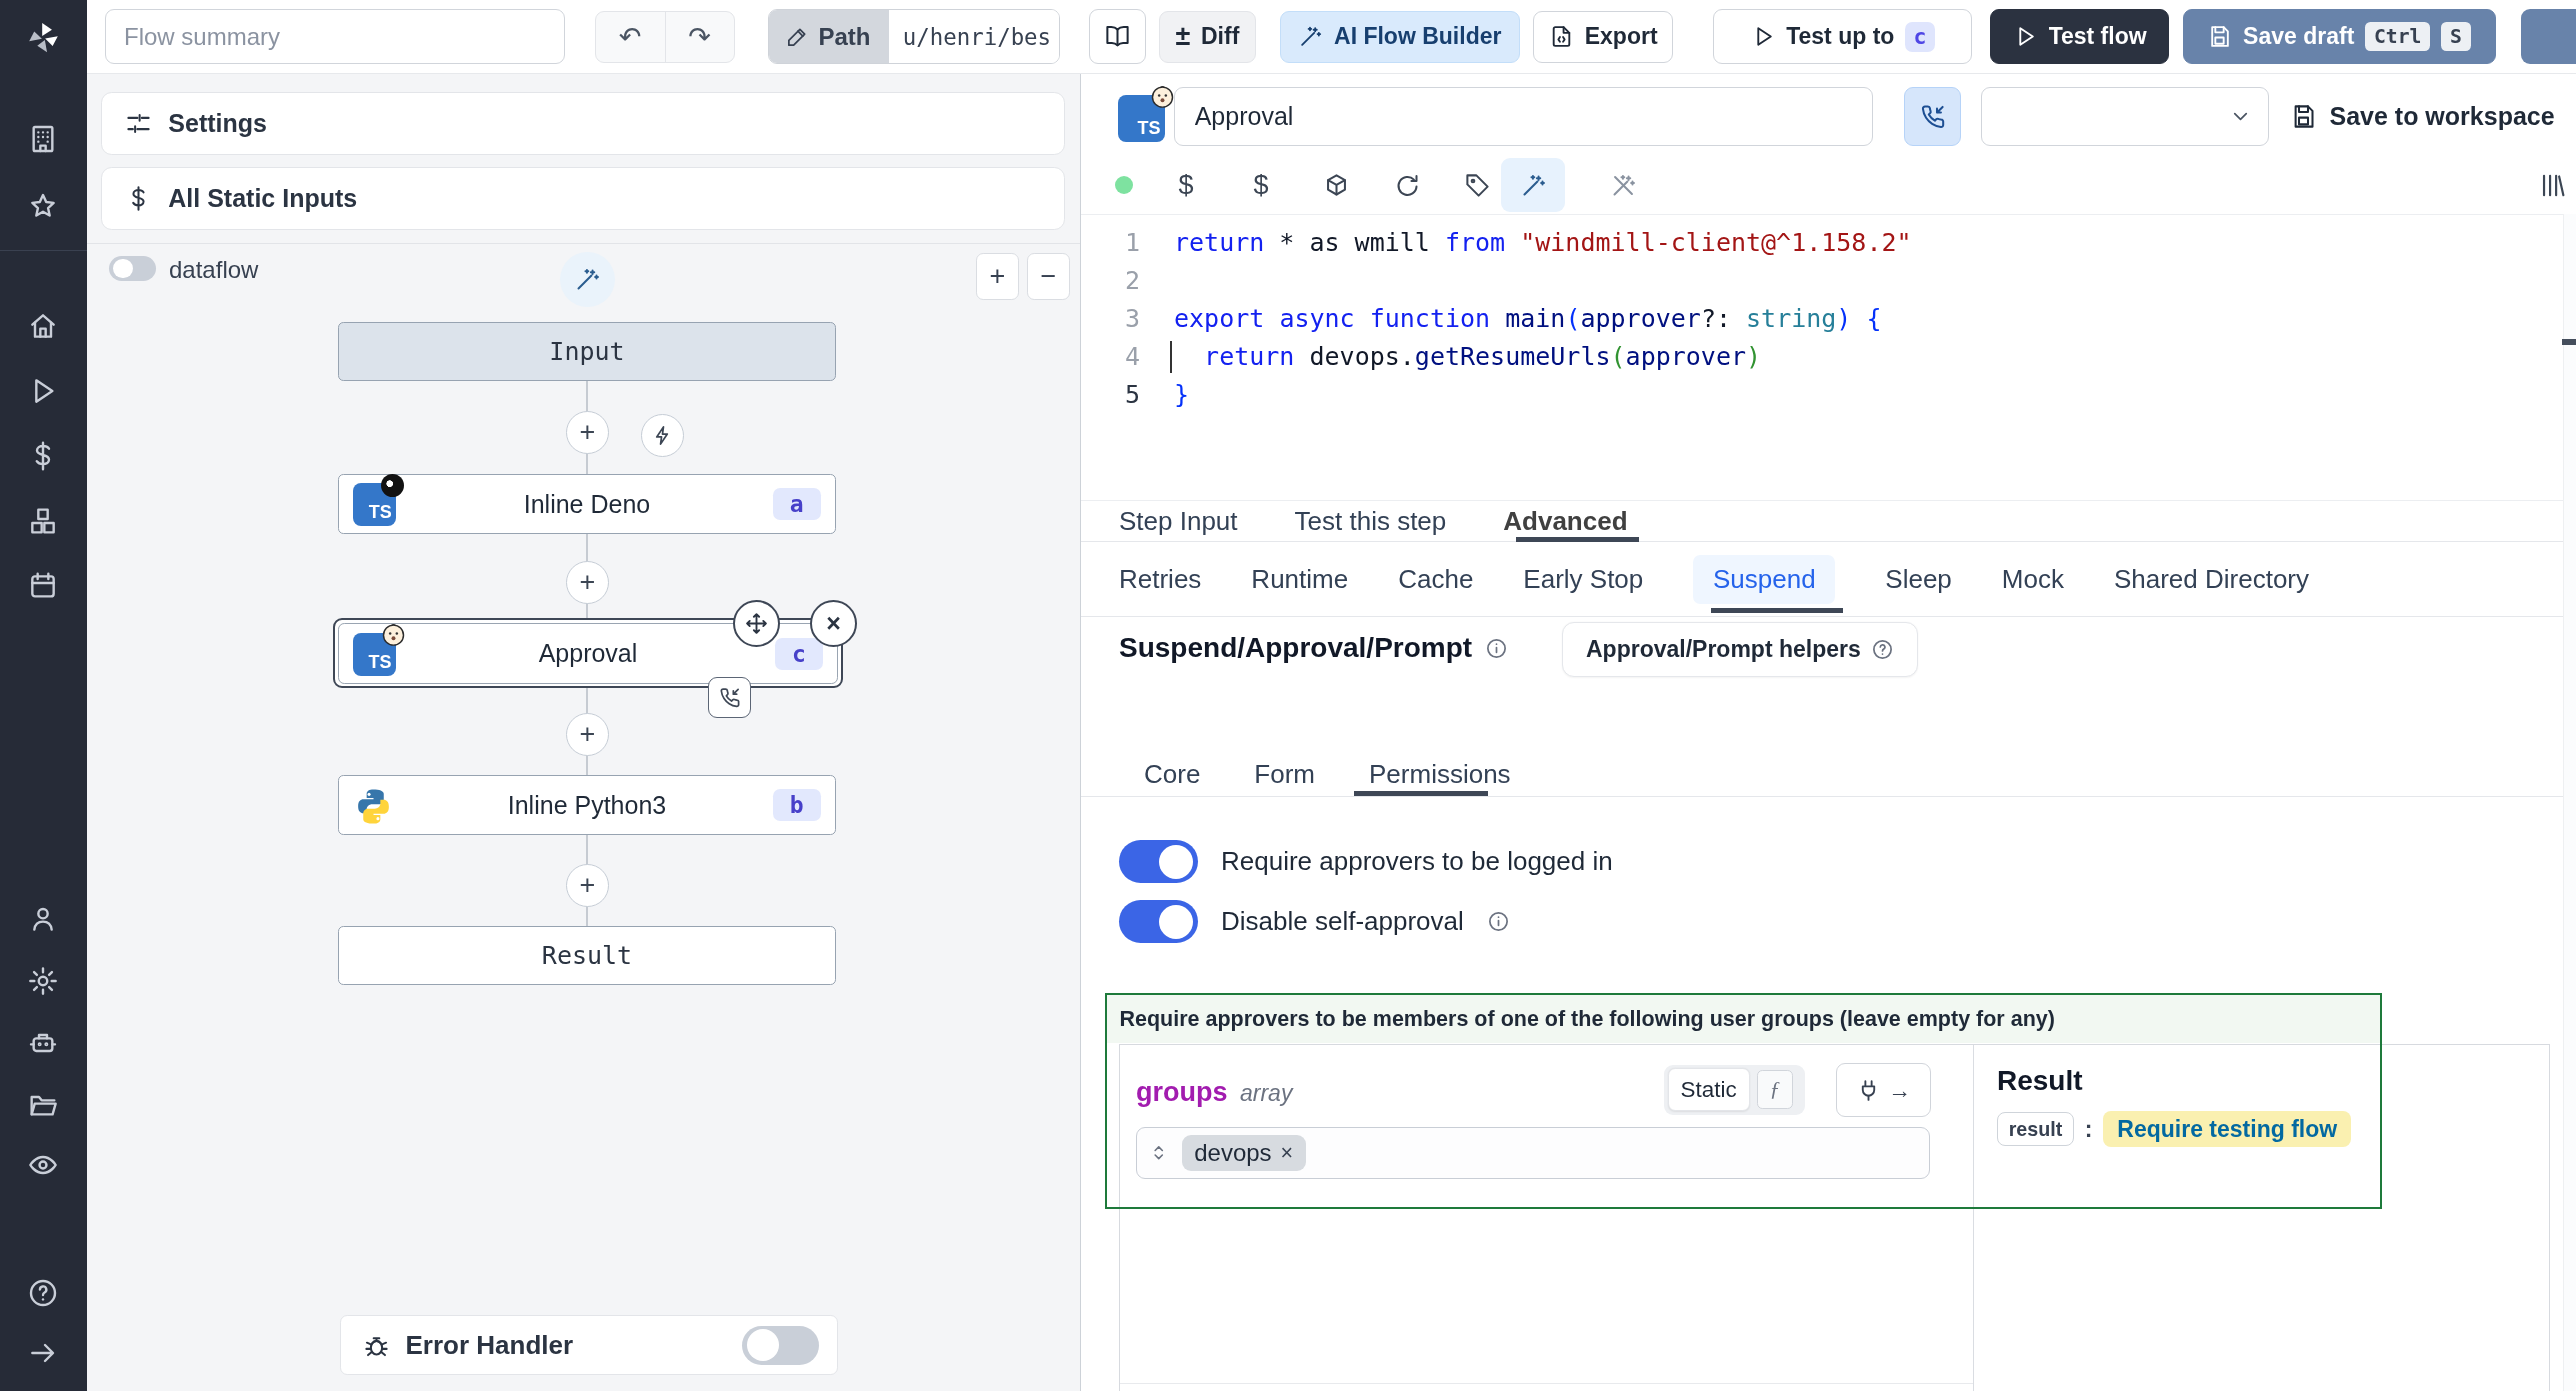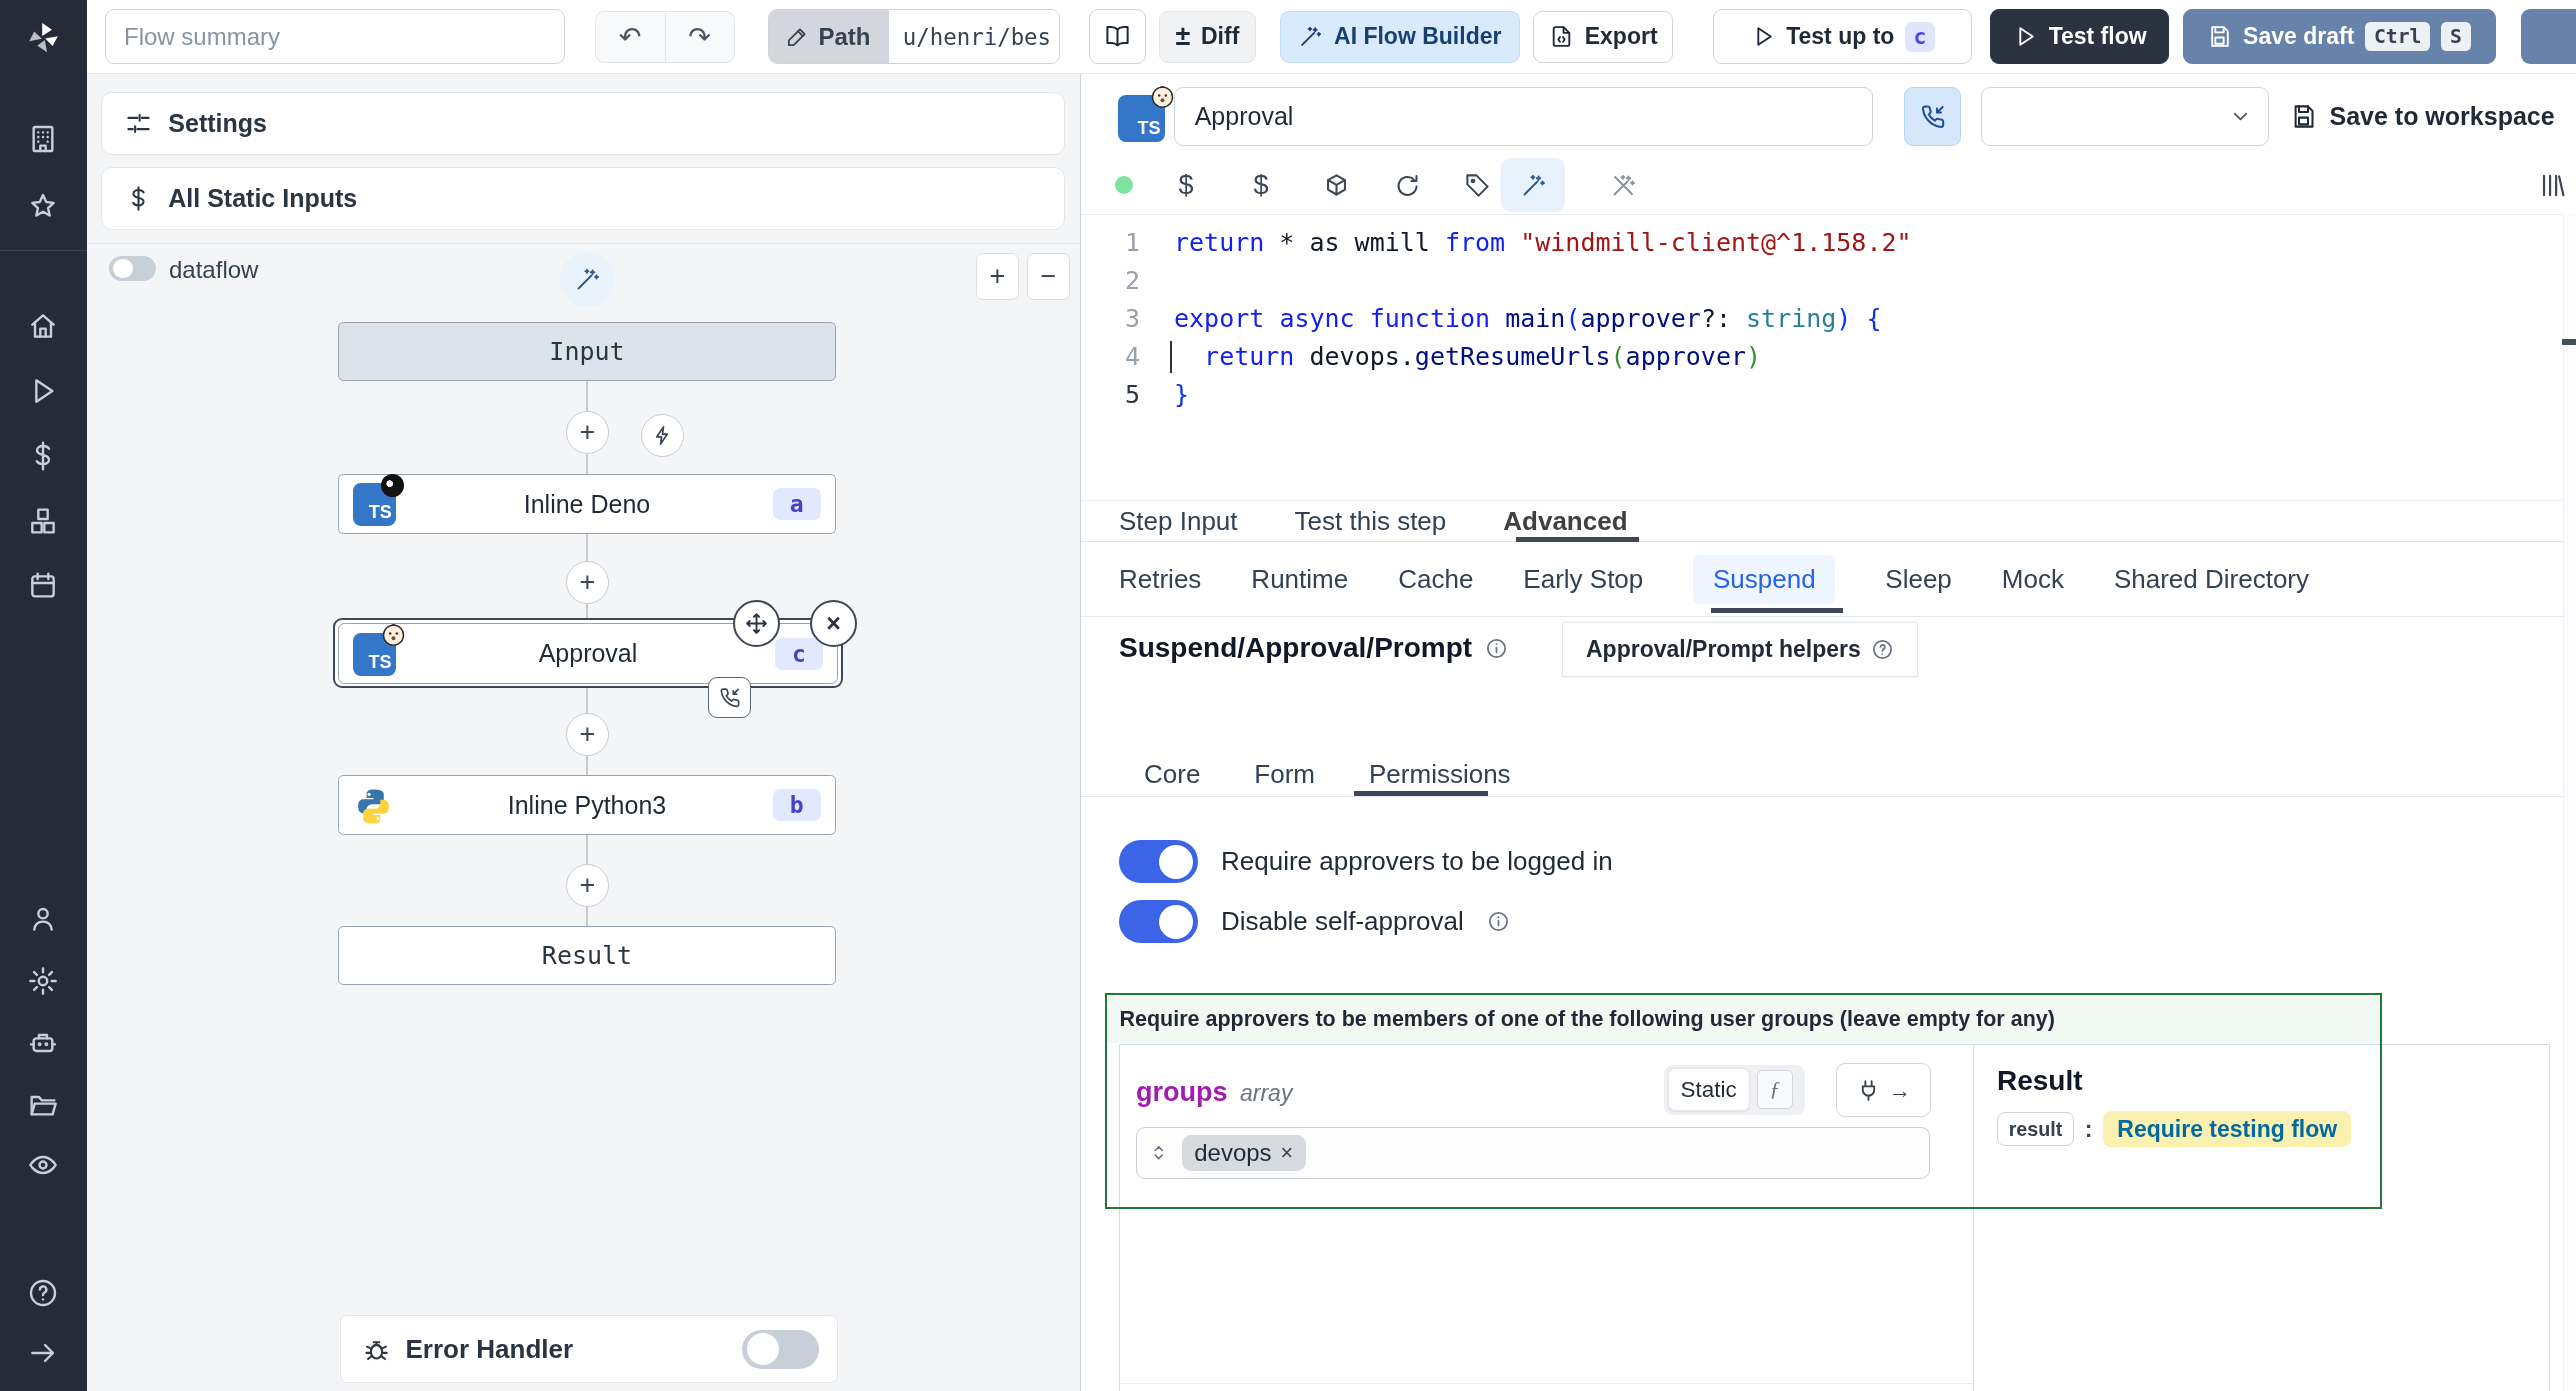--- a/index.html
+++ b/index.html
@@ -60,21 +60,21 @@
 .deno-ov{position:absolute;right:-8px;top:-9px;width:23px;height:23px;border-radius:50%;background:radial-gradient(circle at 38% 42%,#fff 0 3.1px,#121212 3.6px)}
 .emoji-ov{position:absolute;right:-9.8px;top:-10.7px;width:25px;height:25px}
 .nbadge{position:absolute;right:14.3px;top:13.4px;min-width:48px;height:32px;background:#e2e8fd;color:#4740c9;border-radius:7.2px;display:flex;align-items:center;justify-content:center;font-family:"DejaVu Sans Mono",monospace;font-weight:bold;font-size:23px}
 .pcirc{position:absolute;width:43px;height:43px;border-radius:50%;background:#fff;border:0.9px solid #c6cdd6;display:flex;align-items:center;justify-content:center;font-size:27px;color:#3c4654;z-index:2;cursor:pointer}
 .sel-wrap{position:absolute;left:246px;top:544px;width:510px;border:2.7px solid #3e4756;border-radius:9px;background:#fff;padding:2.7px;z-index:1}
 .sel-inner{position:relative;height:61px;border:0.9px solid #9aa5b2;border-radius:6.3px;display:flex;align-items:center;justify-content:center;font-size:25px}
 .sel-inner .node-ico{top:9px}
 .sel-inner .nbadge{top:14.3px}
 .hcirc{position:absolute;width:47px;height:47px;border-radius:50%;background:#fff;border:2.7px solid #3e4756;display:flex;align-items:center;justify-content:center;color:#2b3442;z-index:3;cursor:pointer;font-size:25px;font-weight:bold}
 .phone-badge{position:absolute;left:621px;top:603px;width:43px;height:41px;background:#fff;border:1.8px solid #5b6575;border-radius:9px;display:flex;align-items:center;justify-content:center;color:#3f4856;z-index:3;cursor:pointer}
-.err-card{position:absolute;left:253px;top:1241px;width:498px;height:68px;background:#fff;border:0.9px solid #e3e5e9;border-radius:7.2px;display:flex;align-items:center;padding:0 18px 0 21.5px;gap:16px}
+.err-card{position:absolute;left:253px;top:1241px;width:498px;height:60px;background:#fff;border:0.9px solid #e3e5e9;border-radius:7.2px;display:flex;align-items:center;padding:0 18px 0 21.5px;gap:16px}
 .err-card .lbl{font-weight:bold;font-size:26px;color:#2b3442}
 .err-card .tgl{margin-left:auto}
 
 
 .editor-panel{position:relative;flex:1;height:1318px;background:#fff;border-left:0.9px solid #cdd2d8;overflow:hidden}
 .ep-tsicon{position:absolute;left:37px;top:20.6px}
 .name-input{position:absolute;left:93px;top:12.5px;width:699px;height:59px;border:0.9px solid #d1d5db;border-radius:9px;padding:0 19.7px;font-size:25px;color:#1f2937;outline:none;font-family:"Liberation Sans",sans-serif}
 .phone-btn{position:absolute;left:823px;top:12.5px;width:57px;height:59px;background:#d6e6fb;border:0.9px solid #b6d3f8;border-radius:9px;display:flex;align-items:center;justify-content:center;color:#1d4f93;cursor:pointer}
 .ep-select{position:absolute;left:900px;top:12.5px;width:288px;height:59px;border:0.9px solid #d1d5db;border-radius:9px;display:flex;align-items:center;justify-content:flex-end;padding-right:16px;color:#4b5563;cursor:pointer}
 .save-ws{position:absolute;left:1209px;top:12.5px;height:59px;display:flex;align-items:center;gap:12.5px;font-weight:bold;font-size:25px;color:#1f2937;cursor:pointer}
@@ -91,21 +91,21 @@
 .caret{position:absolute;left:89px;top:267px;width:1.8px;height:32px;background:#333}
 .ruler-mark{position:absolute;right:0;top:265px;width:14.3px;height:6.3px;background:#454e5c;z-index:6}
 .scroll-lane{position:absolute;right:0;top:140px;bottom:0;width:13.4px;background:#fbfcfd;border-left:0.9px solid #eef0f2;z-index:5}
 .tabs1{position:absolute;left:0;top:426px;width:100%;height:42px;border-top:0.9px solid #eceef1;border-bottom:0.9px solid #e5e7eb;display:flex;align-items:center;padding-left:38px;gap:57px;font-size:26px;color:#334155}
 .tab{cursor:pointer}
 .u1{position:absolute;left:435px;top:463px;width:123px;height:4.5px;background:#3e4756}
 .tabs2{position:absolute;left:0;top:468px;width:100%;height:75px;border-bottom:0.9px solid #e5e7eb;display:flex;align-items:center;padding-left:38px;gap:50px;font-size:26px;color:#334155}
 .sus-pill{background:#eff6ff;color:#2563eb;border-radius:7.2px;padding:9px 19.7px}
 .u2{position:absolute;left:630px;top:534px;width:132px;height:5.4px;background:#3e4756}
 .sec-title{position:absolute;left:38px;top:558px;display:flex;align-items:center;gap:12.5px;font-size:28px;font-weight:bold;color:#111827}
-.helpers-btn{position:absolute;left:481px;top:548px;height:55px;padding:0 23px;border:0.9px solid #e5e7eb;border-radius:1px;background:#fff;box-shadow:0 0.9px 1.8px rgba(0,0,0,.05);display:flex;align-items:center;gap:10.7px;font-size:23px;font-weight:bold;color:#1f2937;cursor:pointer}
+.helpers-btn{position:absolute;left:481px;top:548px;height:55px;padding:0 23px;border:0.9px solid #e5e7eb;border-radius:12px;background:#fff;box-shadow:0 0.9px 1.8px rgba(0,0,0,.05);display:flex;align-items:center;gap:10.7px;font-size:23px;font-weight:bold;color:#1f2937;cursor:pointer}
 .trow{position:absolute;left:38px;display:flex;align-items:center;gap:23px;font-size:26px;color:#1f2937}
 .tabs3{position:absolute;left:63px;top:685px;display:flex;gap:54px;font-size:26px;color:#334155}
 .u3{position:absolute;left:273px;top:717px;width:134px;height:5.4px;background:#3e4756}
 .div3{position:absolute;left:0;top:722px;width:100%;border-top:0.9px solid #e5e7eb}
 .info-ic{width:23px;height:23px;color:#6b7280}
 .green-box{position:absolute;left:24px;top:919px;width:1277px;height:216px;border:2.7px solid #1e7a3b;z-index:4;pointer-events:none}
 .green-head{height:48px;background:#f2f8f2;display:flex;align-items:center;padding-left:12.5px;font-weight:bold;font-size:21.5px;color:#1f2937}
 .inner-box{position:absolute;left:38px;top:970px;width:1431px;height:348px;background:#fff;border:0.9px solid #d7dadf;z-index:3}
 .col-left{position:absolute;left:0;top:0;width:853px;height:100%}
 .col-right{position:absolute;left:853px;top:0;right:0;height:100%;border-left:0.9px solid #dadde2}

